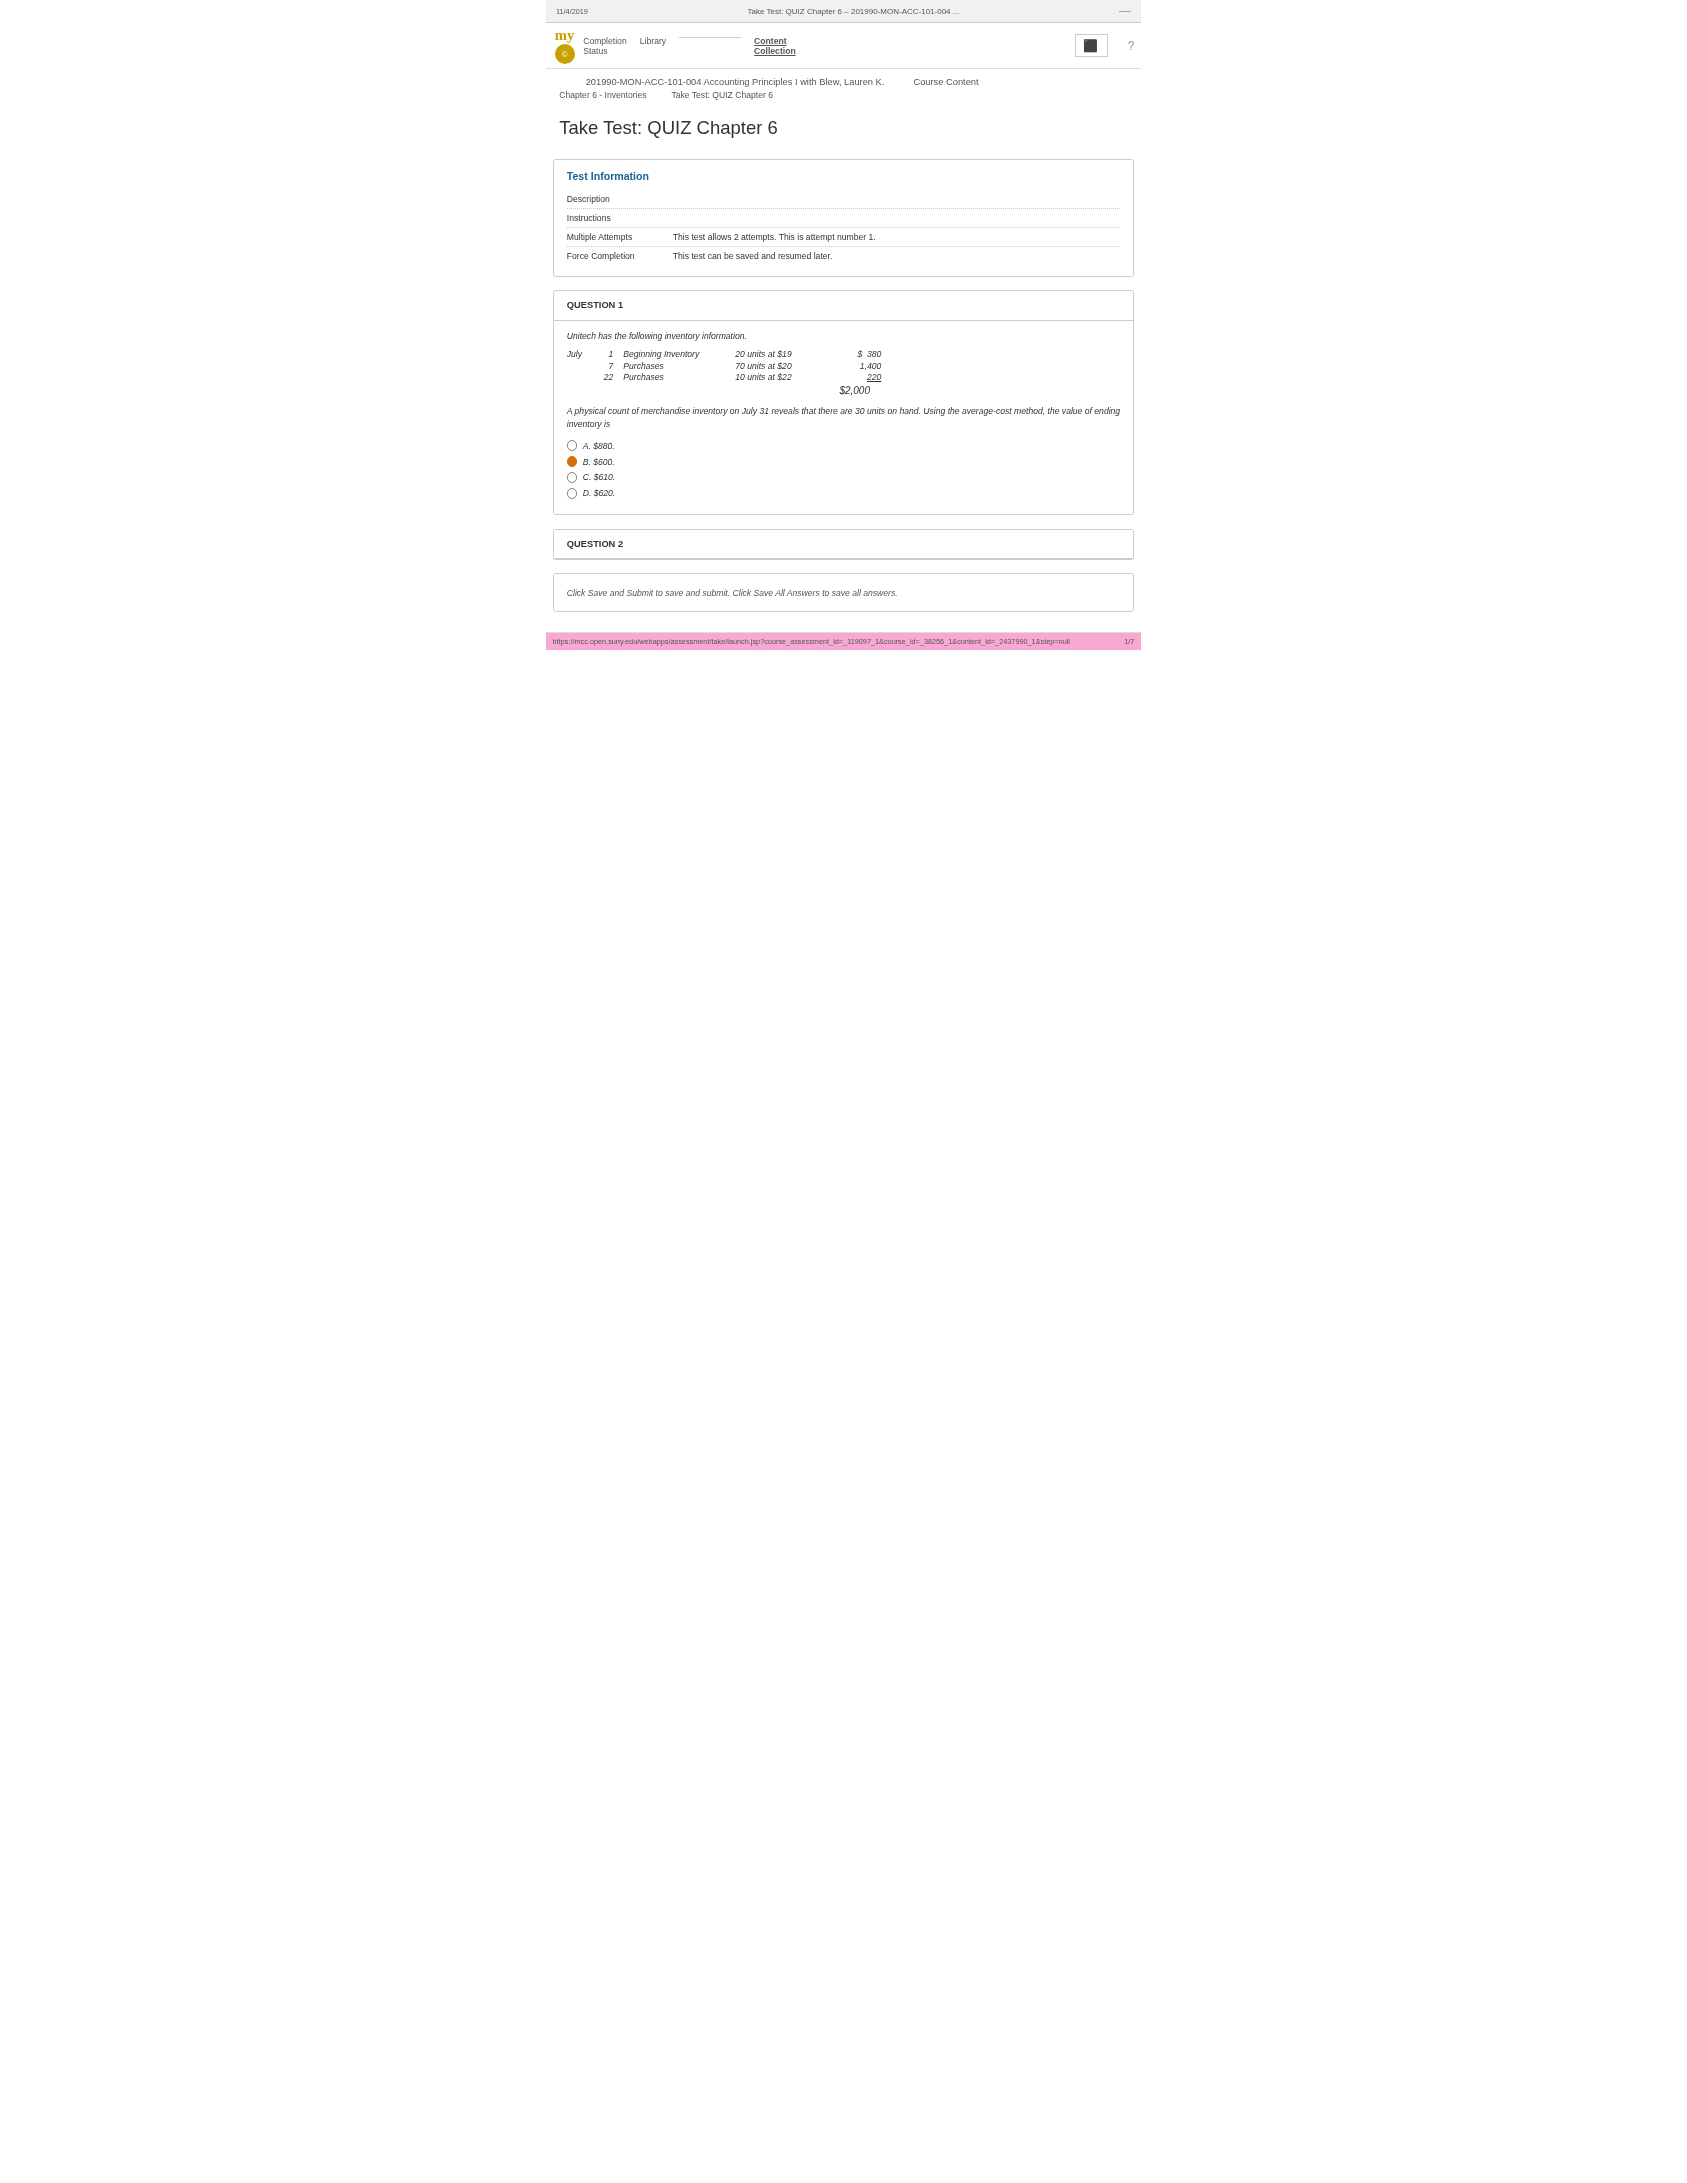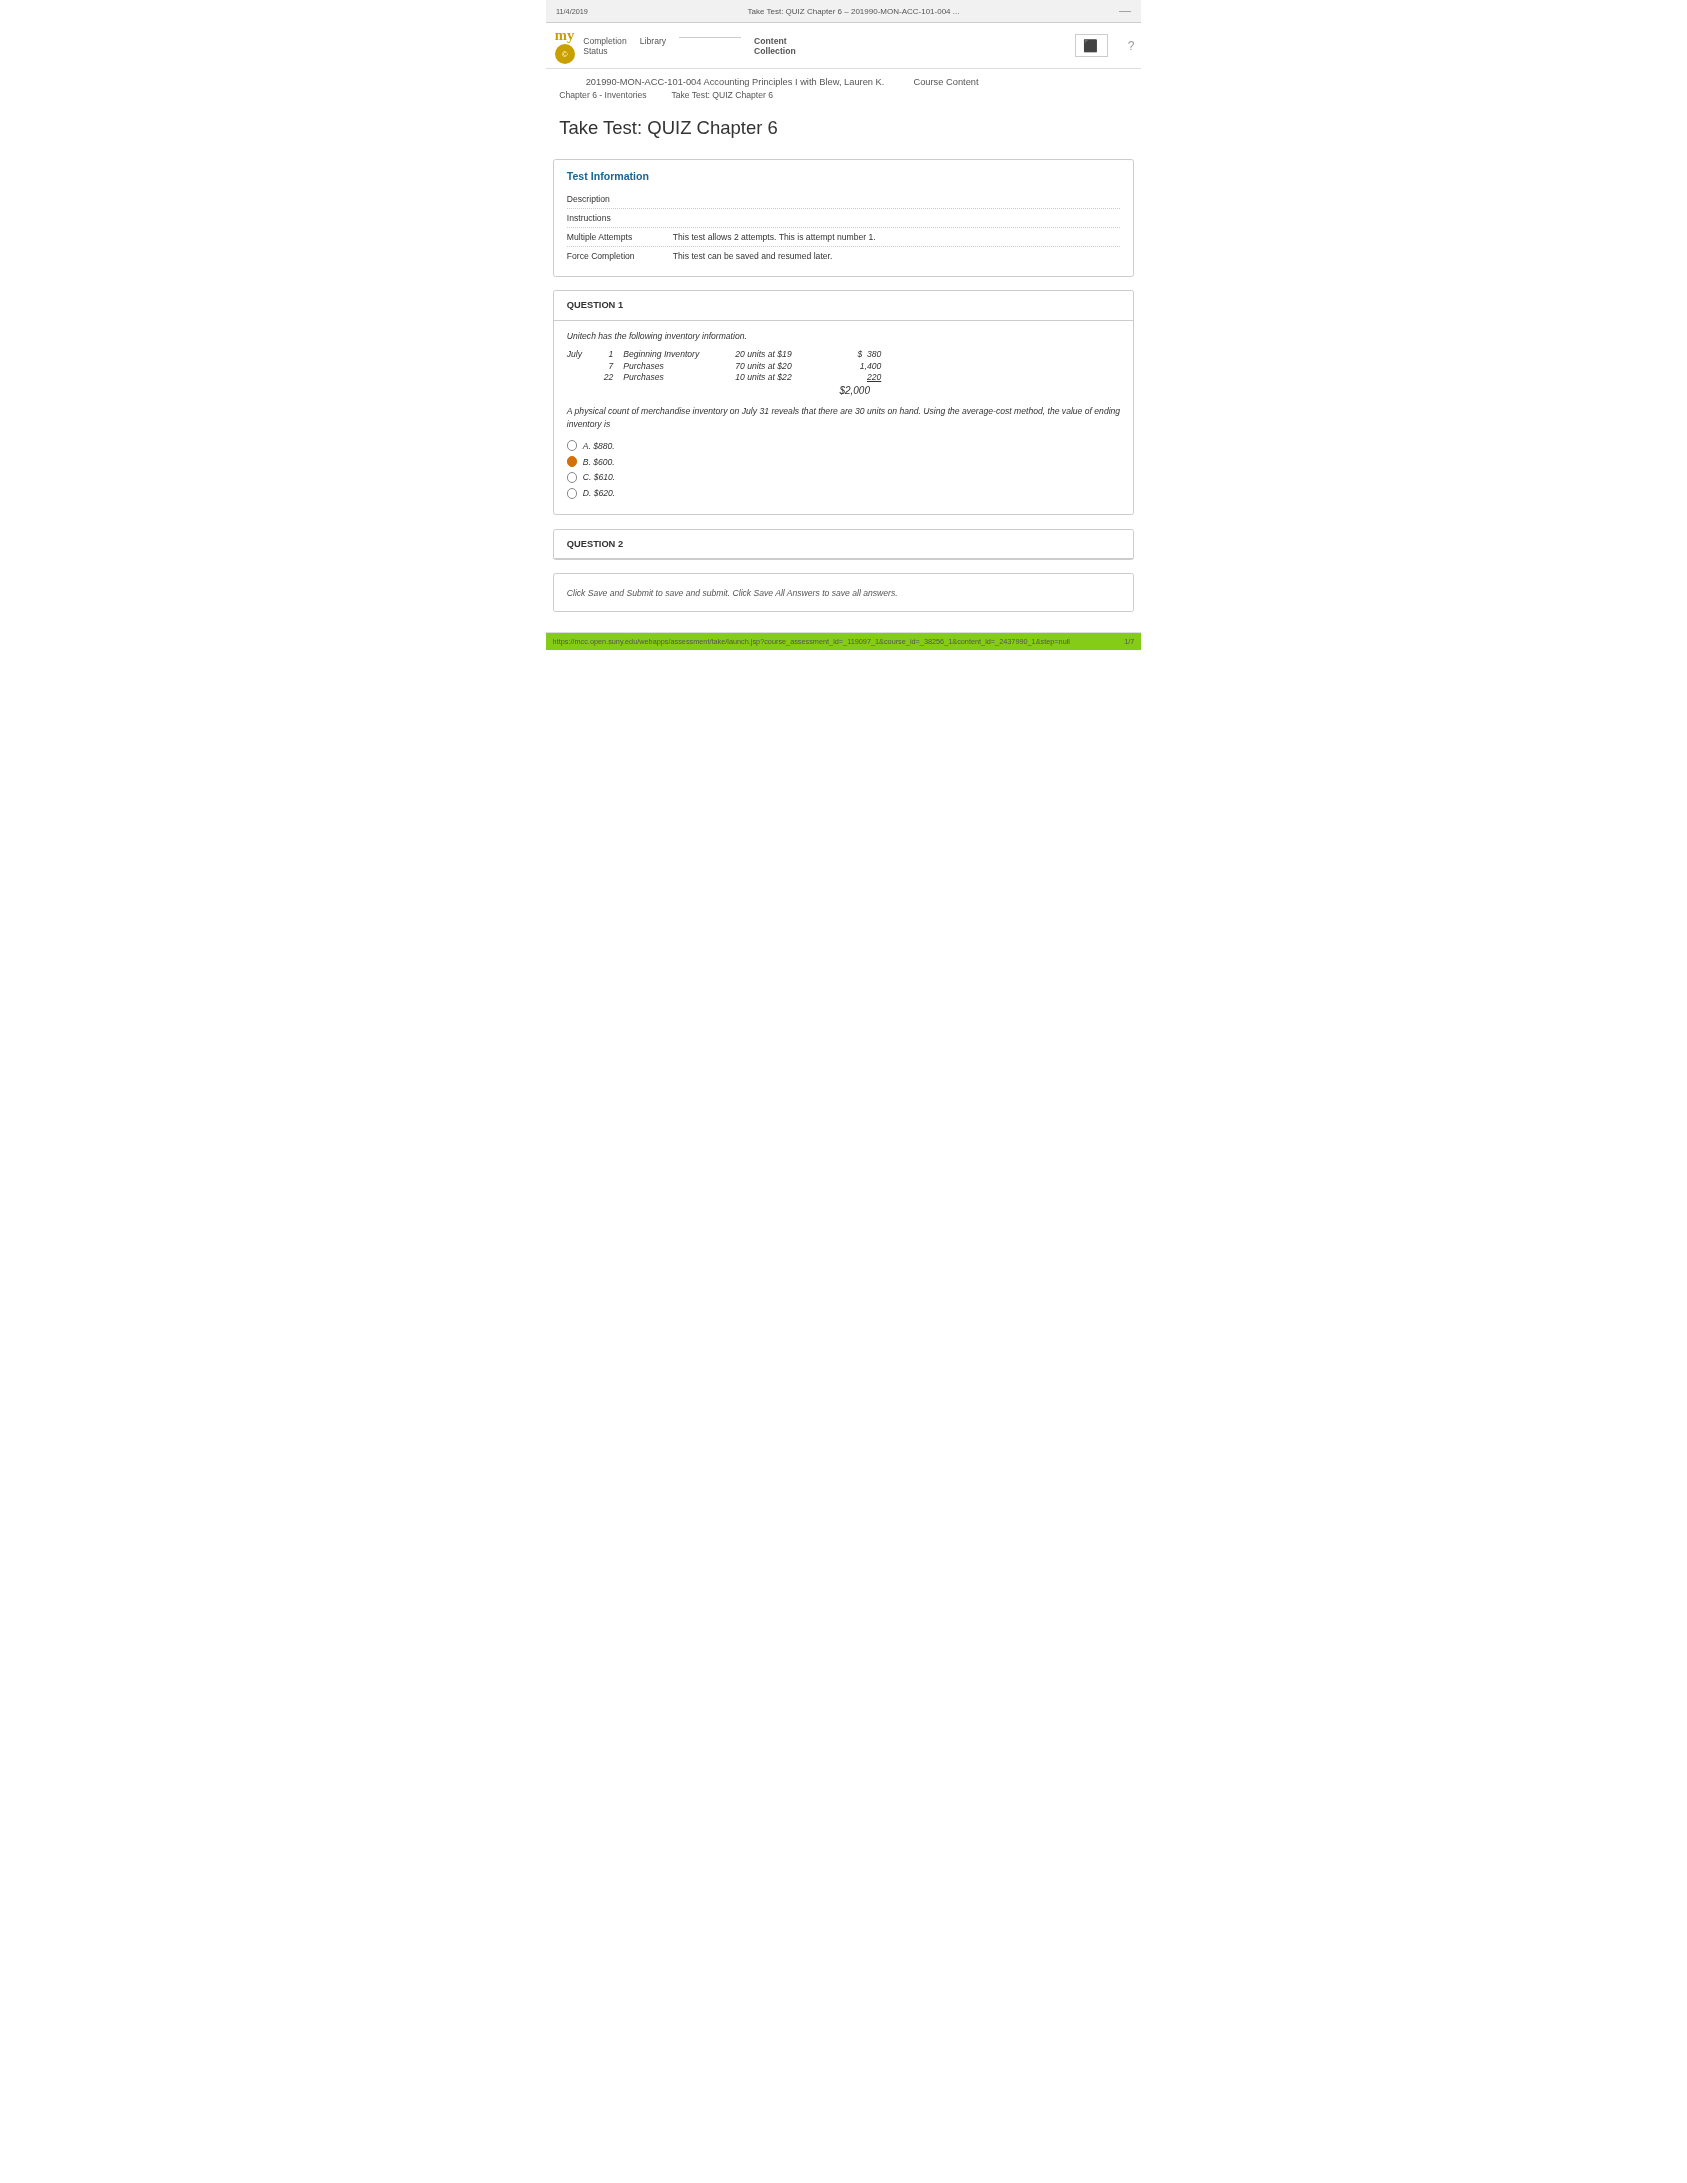--- a/index.html
+++ b/index.html
@@ -64,20 +64,21 @@
       gap: 13.2px;
       font-size: 8.6px;
     }
     .nav-links a {
       text-decoration: none;
       color: #555;
     }
     .nav-links .content-collection {
       color: #555;
       font-weight: bold;
+      text-decoration: underline;
     }
     .nav-right {
       margin-left: auto;
       display: flex;
       align-items: center;
       gap: 10px;
     }
     .img-placeholder {
       width: 33px;
       height: 23px;
@@ -253,21 +254,21 @@
     }
 
     
     .url-bar {
       font-size: 7.3px;
       color: #555;
       padding: 4px 6.6px;
       border-top: 0.7px solid #ddd;
       display: flex;
       justify-content: space-between;
-      background: #84cc16;
+      background: #f9a8d4;
     }
 
     
     .nav-separator {
       height: 0.7px;
       background: #ccc;
       width: 100%;
       margin: 1.3px 0;
     }
   </style>

